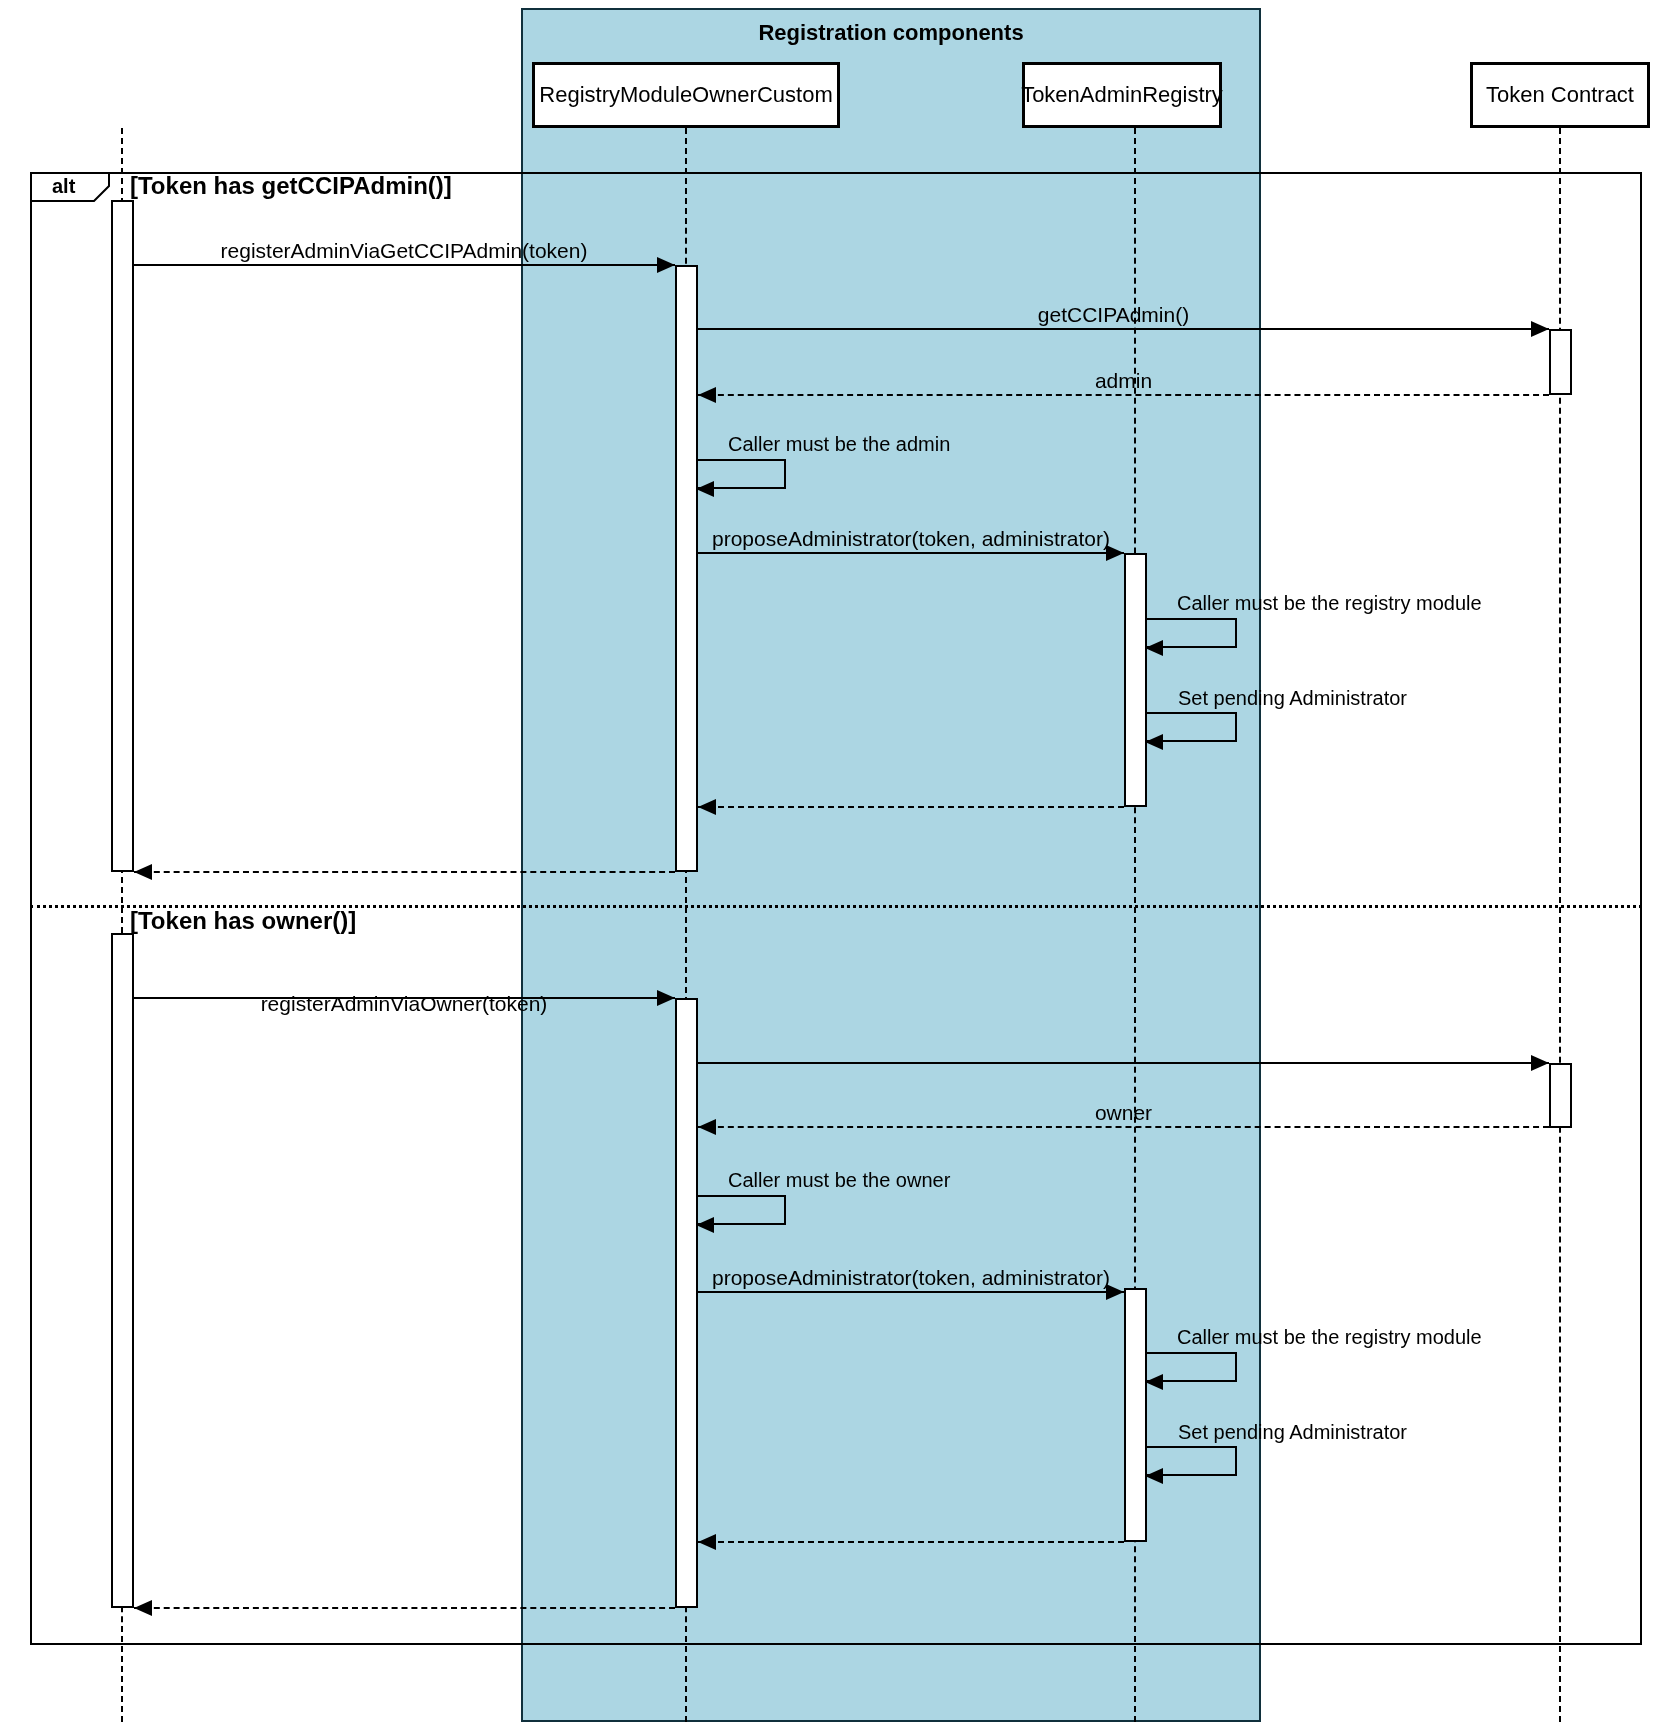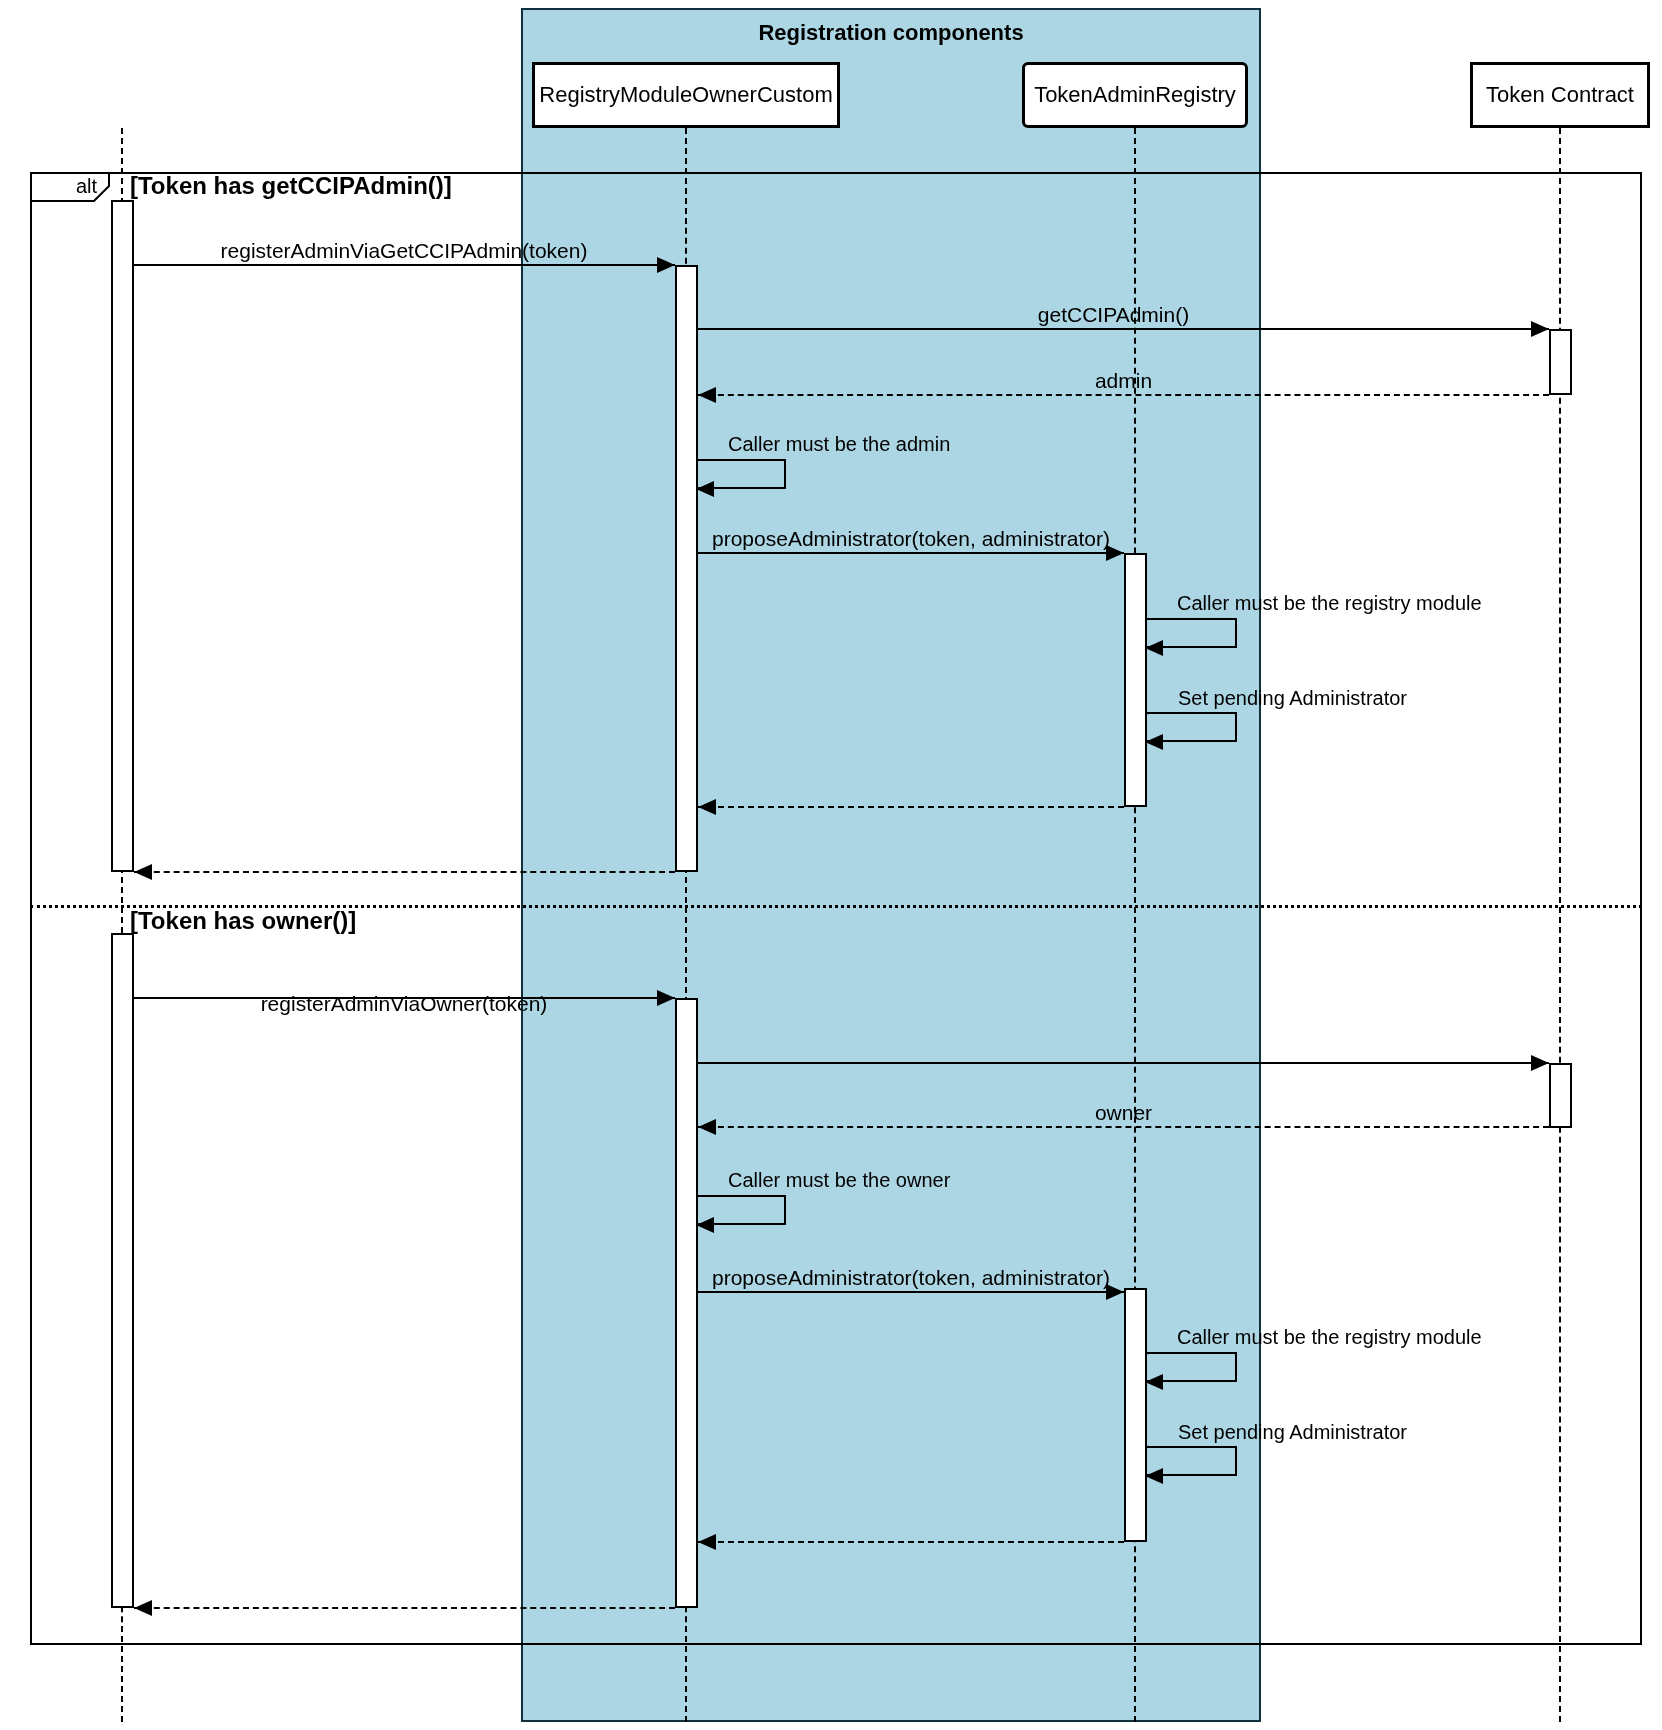--- a/index.html
+++ b/index.html
@@ -54,23 +54,22 @@
   
   .frame {
     position: absolute;
     border: 2px solid #000;
     z-index: 2;
   }
   .pentagon { position: absolute; z-index: 7; }
   .pentagon-label {
     position: absolute;
     font-size: 20px;
-    font-weight: normal;
+    font-weight: bold;
     z-index: 8;
-    margin-left: 24px;
   }
   .guard {
     position: absolute;
     font-size: 24px;
     font-weight: bold;
     line-height: 24px;
     z-index: 5;
   }
   .divider {
     position: absolute;
@@ -145,21 +144,21 @@
 <body>
 
 <div class="canvas">
 
   <div class="region" style="left:521px; top:8px; width:740px; height:1714px;"></div>
   <div class="region-title" style="left:521px; top:20px; width:740px;">Registration components</div>
 
   <div class="pbox" style="left:532px; width:308px;">
     <span>RegistryModuleOwnerCustom</span>
   </div>
-  <div class="pbox" style="left:1022px; width:226px;border-radius:6px;">
+  <div class="pbox" style="left:1022px; width:200px;">
     <span>TokenAdminRegistry</span>
   </div>
   <div class="pbox" style="left:1470px; width:180px;">
     <span>Token Contract</span>
   </div>
 
   <div class="lifeline" style="left:121px;"></div>
   <div class="lifeline" style="left:685px;"></div>
   <div class="lifeline" style="left:1134px;"></div>
   <div class="lifeline" style="left:1559px;"></div>

